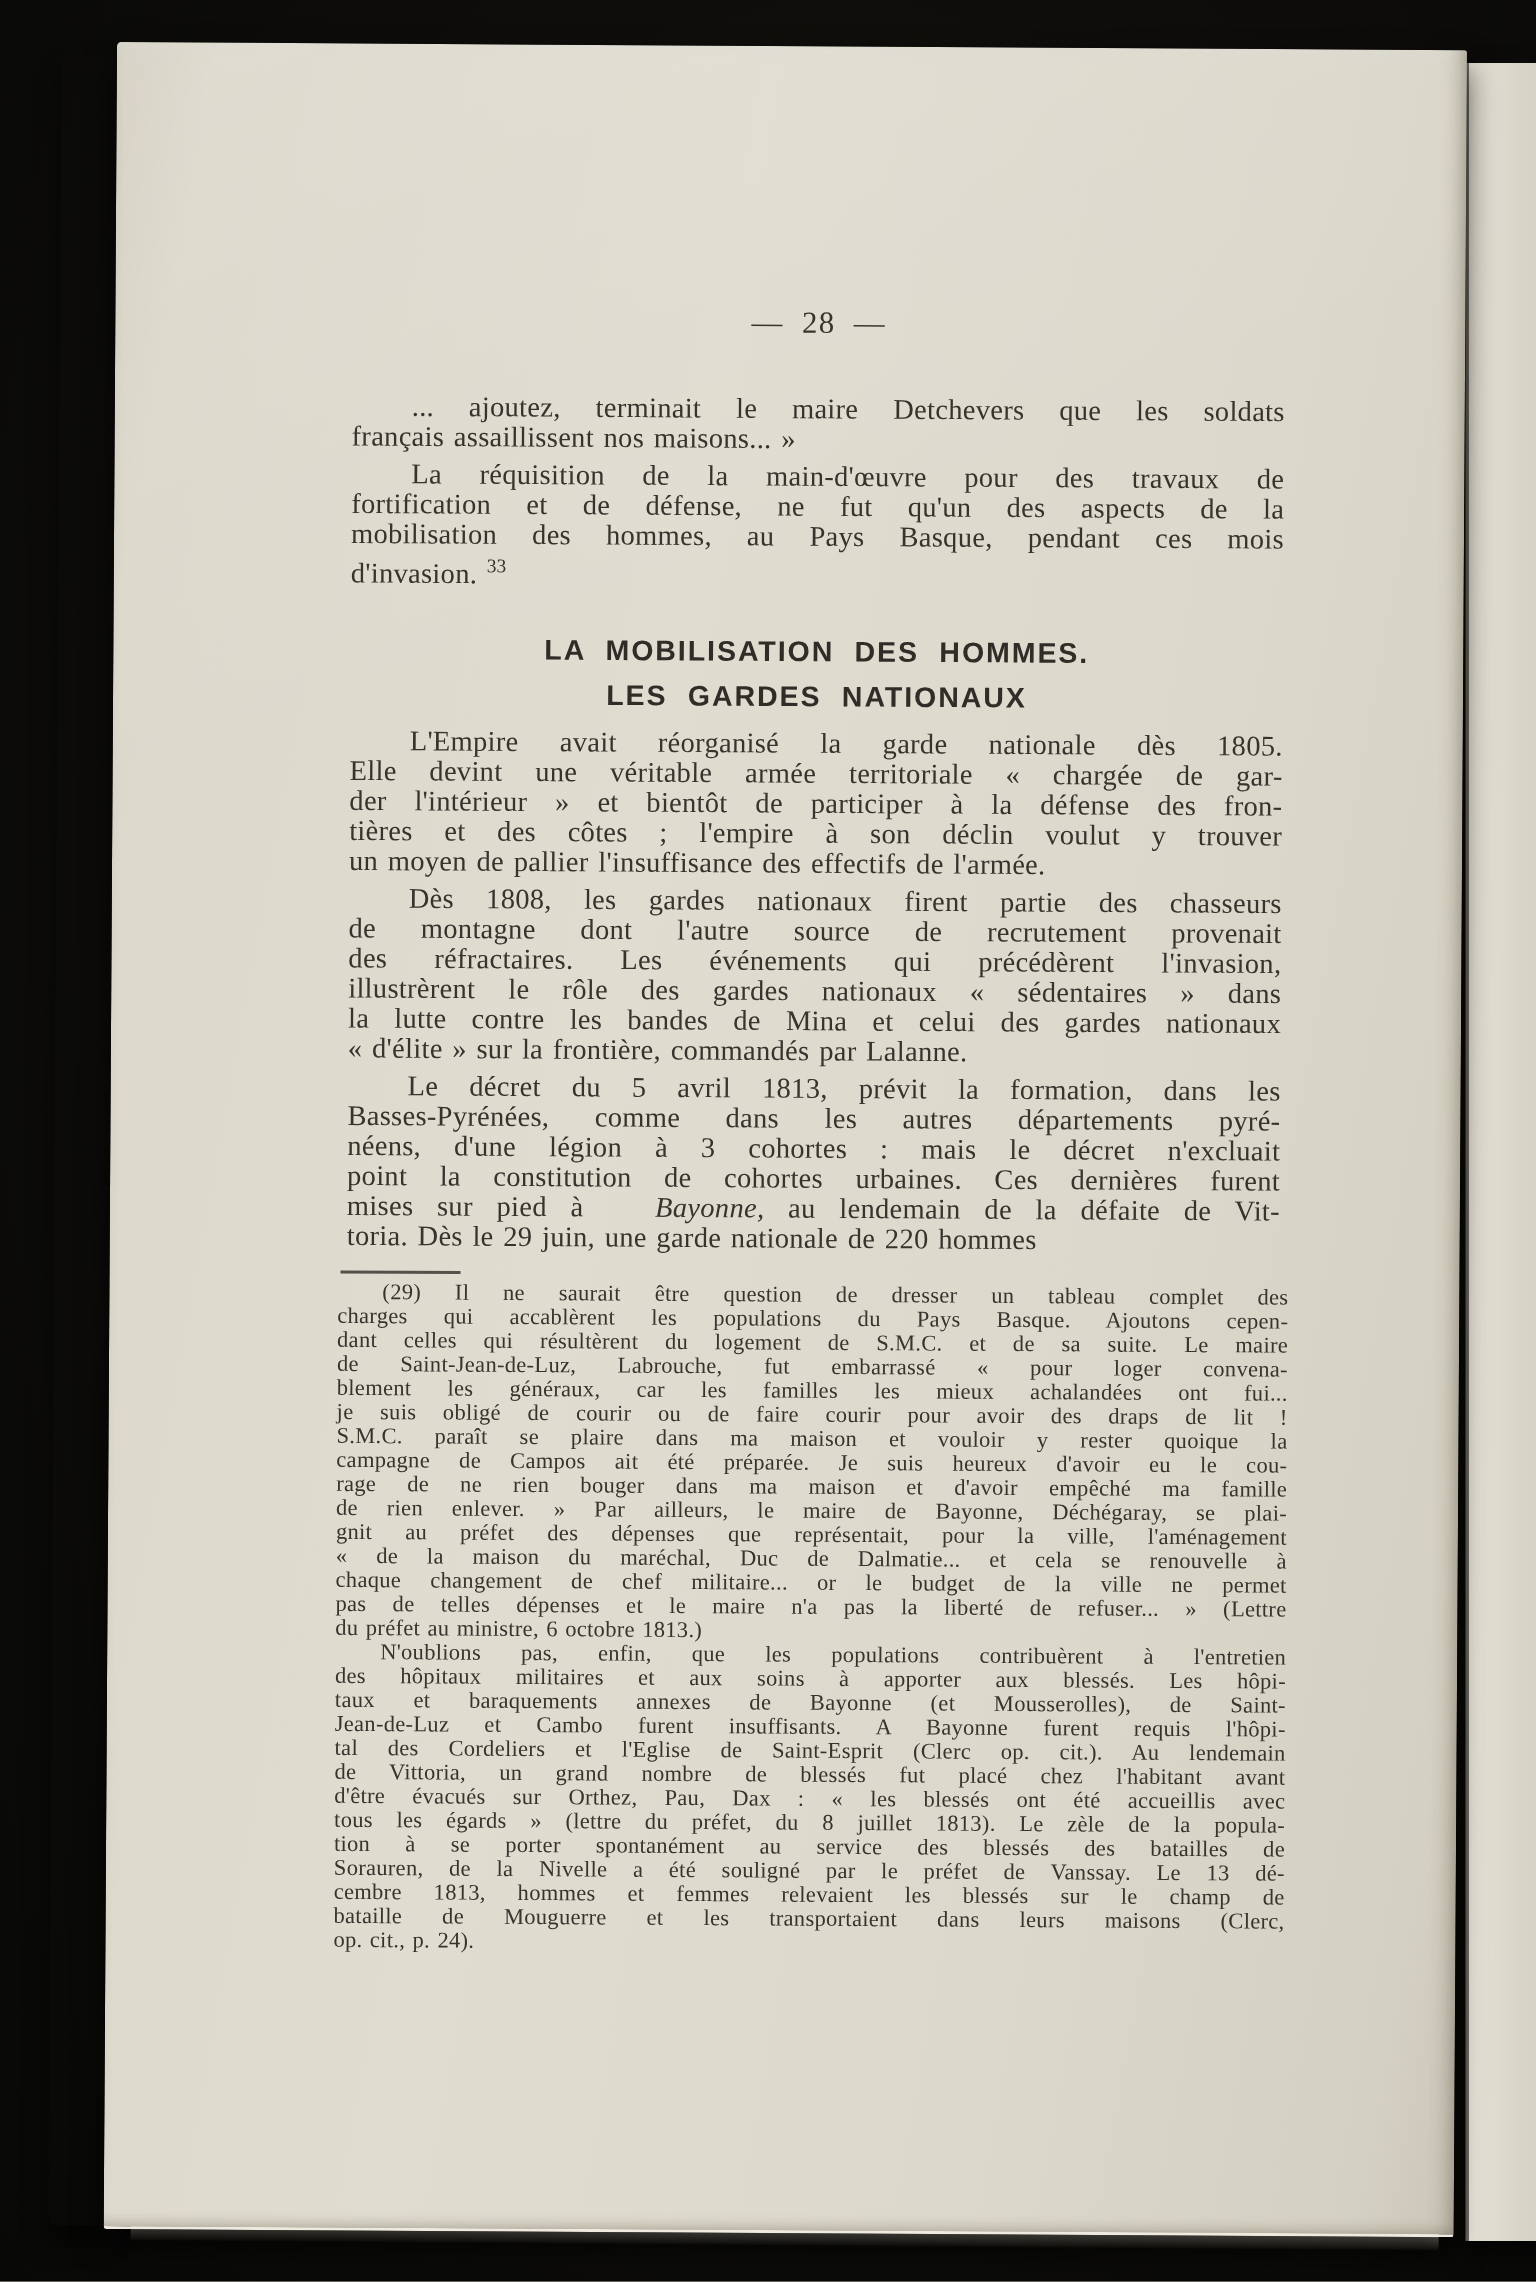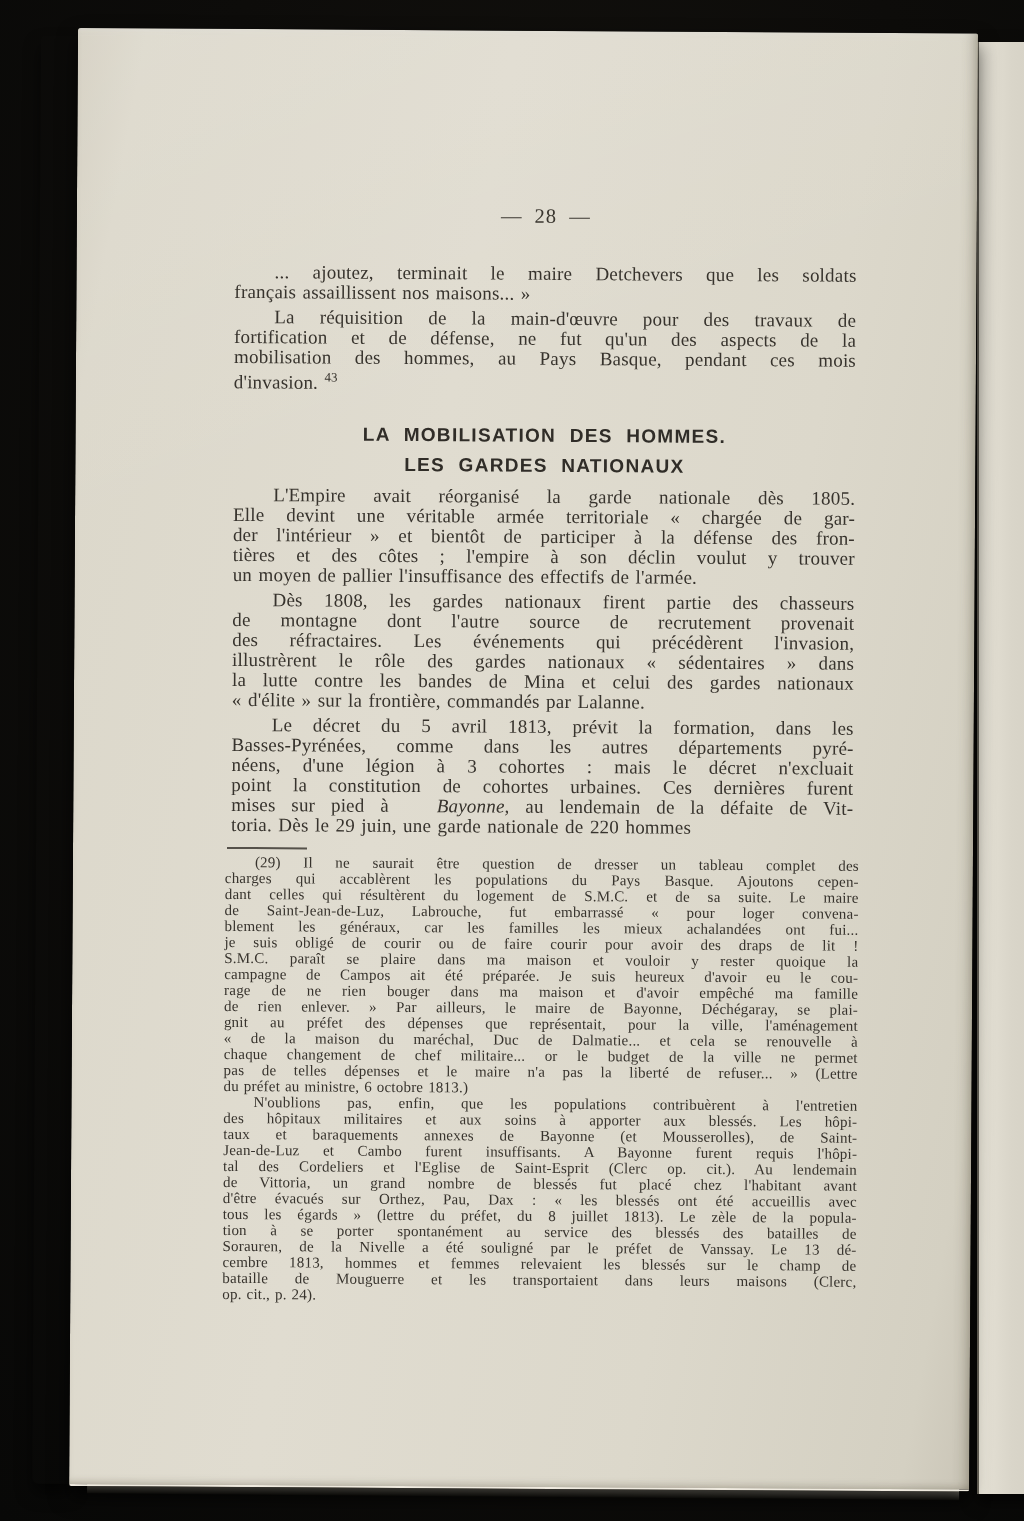--- a/index.html
+++ b/index.html
@@ -106,21 +106,21 @@
 
       <div id="paras-top">
           <div class="para">
             <div class="line ind">... ajoutez, terminait le maire Detchevers que les soldats</div>
             <div class="line last">français assaillissent nos maisons... »</div>
           </div>
           <div class="para">
             <div class="line ind">La réquisition de la main-d'œuvre pour des travaux de</div>
             <div class="line">fortification et de défense, ne fut qu'un des aspects de la</div>
             <div class="line">mobilisation des hommes, au Pays Basque, pendant ces mois</div>
-            <div class="line last"><span>d'invasion. </span><span class="sup">43</span></div>
+            <div class="line last"><span>d'invasion. </span><span class="sup">33</span></div>
           </div>
         </div>
 
       <h2 class="heading">
         <span class="hline">LA MOBILISATION DES HOMMES.</span>
         <span class="hline">LES GARDES NATIONAUX</span>
       </h2>
 
       <div id="paras-main">
           <div class="para">

